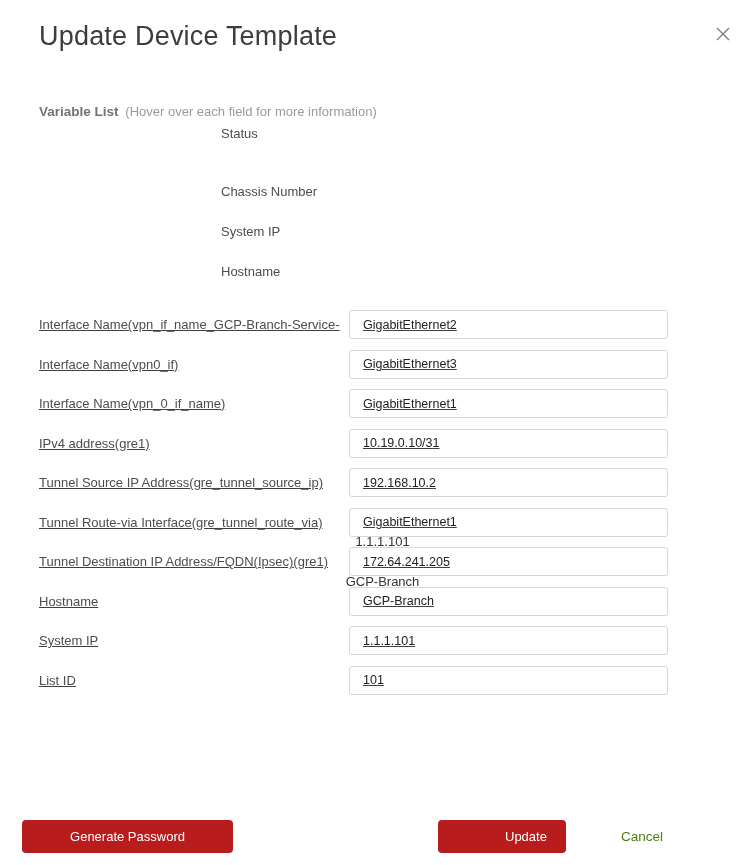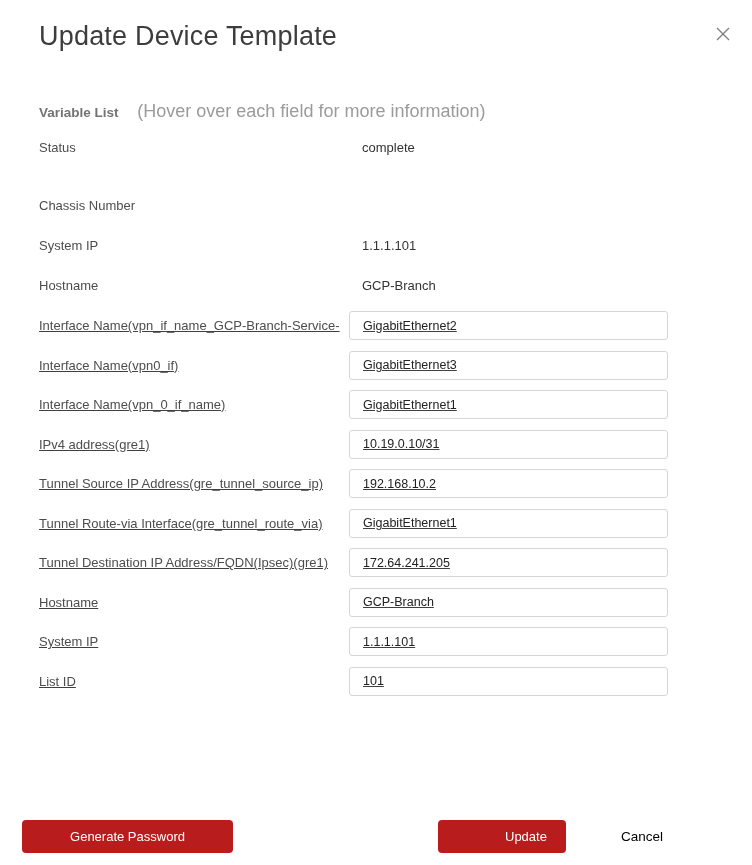--- a/index.html
+++ b/index.html
@@ -30,26 +30,27 @@
     line-height: 32px;
   }
 
   .section-heading {
     margin: 51px 39px 0 39px;
     font-size: 13.5px;
     line-height: 17px;
     color: #4d4d4d;
   }
   .section-heading .heading-strong { font-weight: bold; color: #737373; }
-  .section-heading .heading-hint { font-weight: 400; color: #9b9b9b; margin-left: 15px; font-size: 18px; }
+  .section-heading .heading-hint { font-weight: 400; color: #9b9b9b; margin-left: 3px; font-size: 13px; }
 
   .static-rows { margin: 6px 39px 0 39px; }
   .static-row {
     display: flex; align-items: center;
     height: 40px;
+    flex-direction: column;
   }
   .static-row:nth-child(2) { margin-top: 18px; }
   .row-label {
     width: 310px; flex: 0 0 310px;
     font-size: 13px; color: #4d4d4d;
     white-space: nowrap; overflow: hidden;
   }
   .static-value {
     font-size: 13px; color: #333333;
     padding-left: 13px;
@@ -92,21 +93,21 @@
     text-align: center;
   }
   .btn-generate { width: 211px; }
   .btn-update { width: 128px; margin-left: auto; padding-left: 48px; }
   .cancel-link {
     margin-left: 55px;
     margin-right: 67px;
     background: none; border: none; cursor: pointer;
     font-family: "Liberation Sans", sans-serif;
     font-size: 13.5px;
-    color: #000000;
+    color: #4d7c0f;
   }
 </style>
 </head>
 <body>
 
 <div class="modal">
 
   <button class="close-btn" title="Close">
     <span>
       <svg width="14" height="14" viewBox="0 0 14 14">

